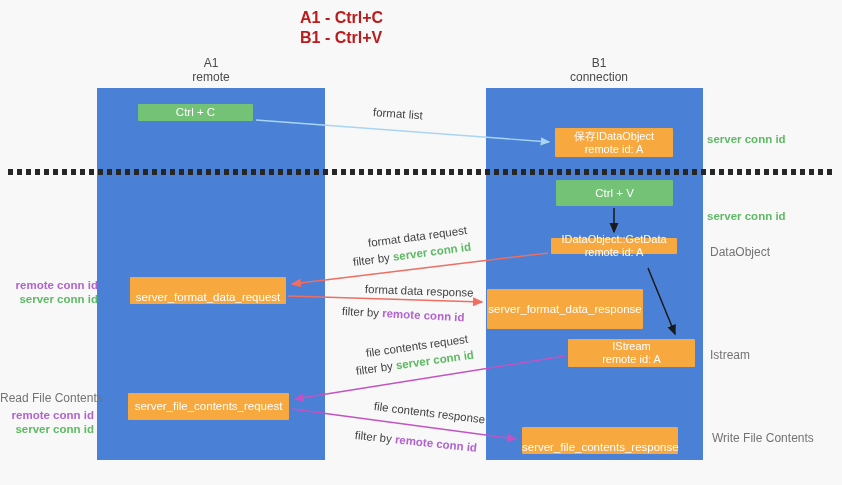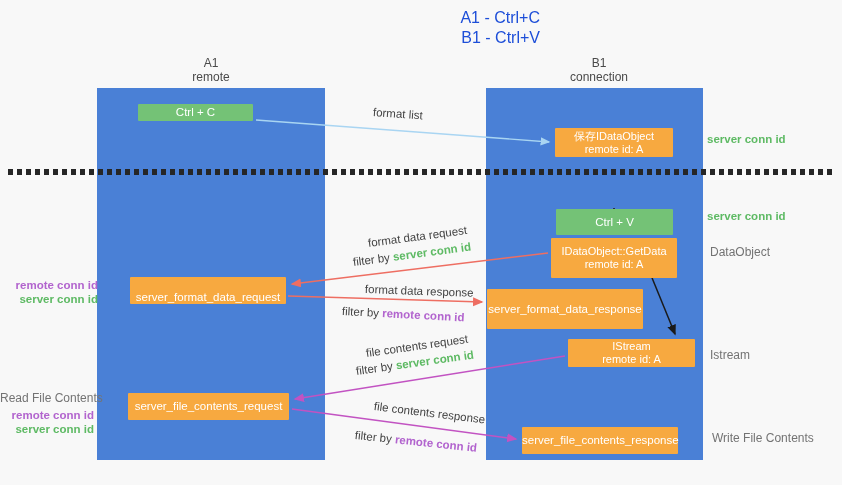--- a/index.html
+++ b/index.html
@@ -1,22 +1,22 @@
 <!DOCTYPE html>
 <html><head>
 <meta charset="utf-8">
 <style>
   html,body{margin:0;padding:0;background:#f8f8f8;}
   .canvas{
     position:relative;width:842px;height:485px;background:#f8f8f8;
     font-family:"Liberation Sans",sans-serif;overflow:hidden;
   }
   .title{
-    position:absolute;left:300px;top:8px;width:240px;text-align:right;
-    font-size:16px;line-height:20px;color:#1d4ed8;
+    position:absolute;left:300px;top:8px;width:240px;text-align:left;
+    font-size:16px;line-height:20px;color:#b91c1c;font-weight:bold;
   }
   .col-header{position:absolute;text-align:center;font-size:12px;line-height:14px;color:#4a4a4a;}
   .lifeline{position:absolute;top:88px;height:372px;background:#4a80d6;z-index:1;}
   .dotted{
     position:absolute;left:8px;top:169px;width:828px;height:6px;z-index:5;
     background:repeating-linear-gradient(90deg,#262626 0 5px,transparent 5px 9px);
   }
   .arrows{position:absolute;left:0;top:0;z-index:2;}
   .box{
     position:absolute;z-index:3;color:#fff;text-align:center;
@@ -84,25 +84,25 @@
 
   <div class="box green" style="left:138px;top:104px;width:115px;height:17px;">
     <span>Ctrl + C</span>
   </div>
 
   <div class="box orange" style="left:555px;top:128px;width:118px;height:29px;font-size:11px;">
     <span>保存IDataObject</span>
     <span>remote id: A</span>
   </div>
 
-  <div class="box green" style="left:556px;top:180px;width:117px;height:26px;margin-top:29px;">
+  <div class="box green" style="left:556px;top:180px;width:117px;height:26px;">
     <span>Ctrl + V</span>
   </div>
 
-  <div class="box orange" style="left:551px;top:238px;width:126px;height:40px;font-size:11px;">
+  <div class="box orange" style="left:551px;top:238px;width:126px;height:16px;font-size:11px;">
     <span>IDataObject::GetData</span>
     <span>remote id: A</span>
   </div>
 
   <div class="box orange" style="left:130px;top:277px;width:156px;height:27px;justify-content:flex-end;">
     <span>server_format_data_request</span>
   </div>
 
   <div class="box orange" style="left:487px;top:289px;width:156px;height:40px;">
     <span>server_format_data_response</span>
@@ -110,21 +110,21 @@
 
   <div class="box orange" style="left:568px;top:339px;width:127px;height:28px;font-size:11px;">
     <span>IStream</span>
     <span>remote id: A</span>
   </div>
 
   <div class="box orange" style="left:128px;top:393px;width:161px;height:27px;">
     <span>server_file_contents_request</span>
   </div>
 
-  <div class="box orange" style="left:522px;top:427px;width:156px;height:27px;">
+  <div class="box orange" style="left:522px;top:427px;width:156px;height:27px;justify-content:flex-end;">
     <span>server_file_contents_response</span>
   </div>
 
   <div class="lbl rot" style="left:373px;top:106px;transform:rotate(4deg);">format list</div>
 
   <div class="lbl rot" style="left:368px;top:237px;transform:rotate(-7.5deg);">format data request</div>
   <div class="lbl rot" style="left:353px;top:256px;transform:rotate(-7.5deg);">
     <span>filter by </span><span class="gid">server conn id</span>
   </div>
 

